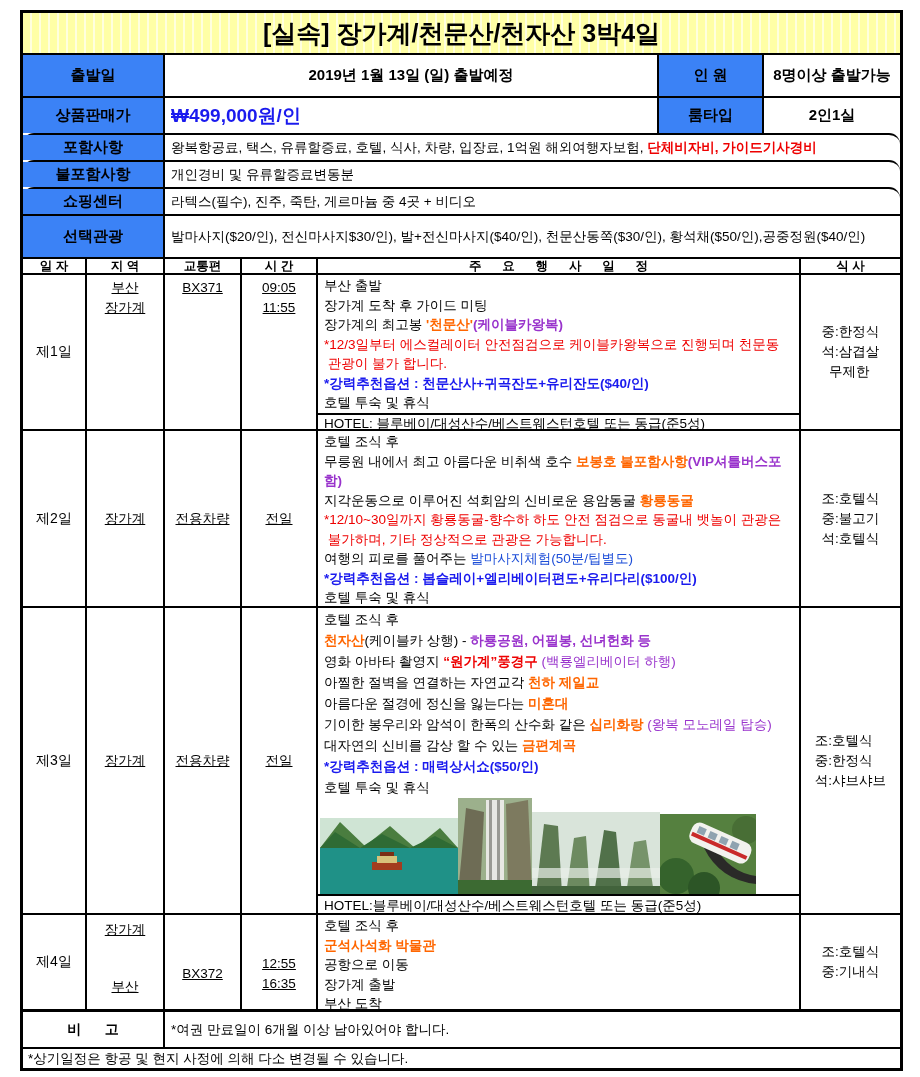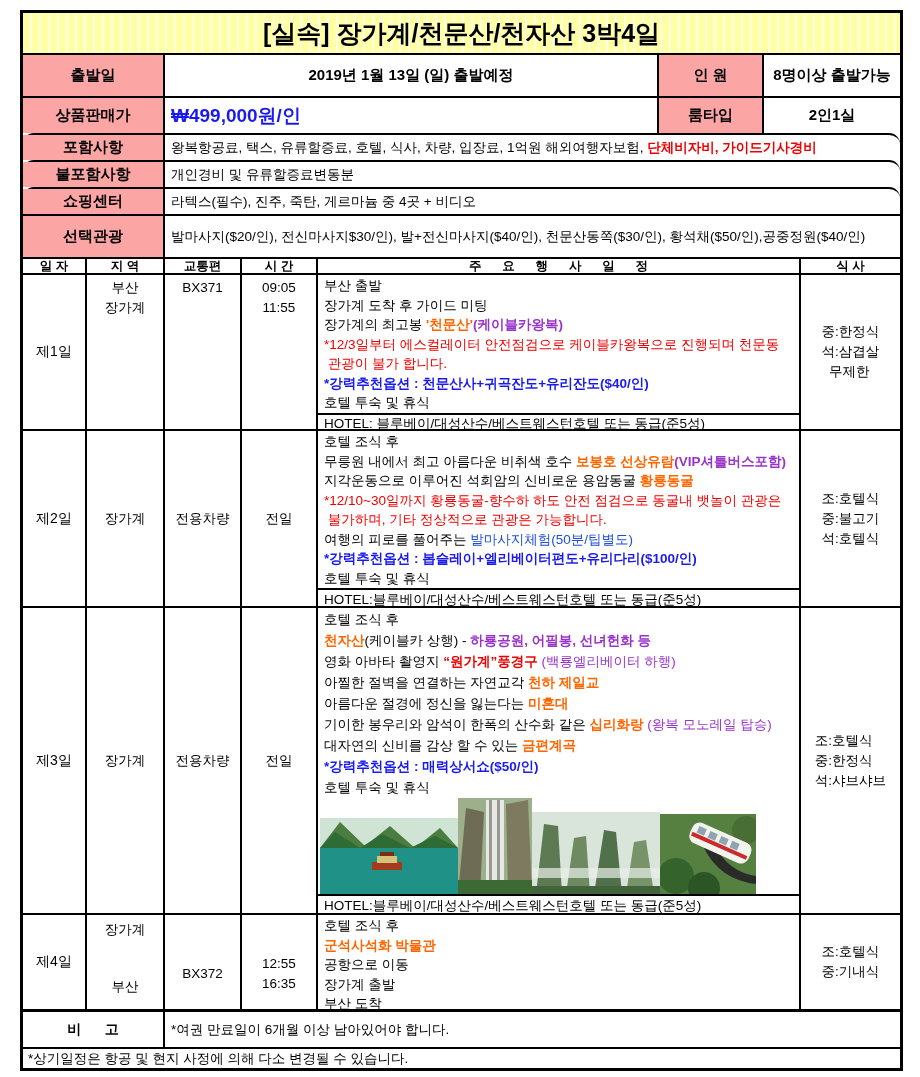--- a/index.html
+++ b/index.html
@@ -13,42 +13,42 @@
     border:3px solid #000;box-sizing:border-box;background:#fff;
   }
   .row{display:grid;border-top:2px solid #000;box-sizing:border-box;}
   .row.first{border-top:none;}
   .cell{
     box-sizing:border-box;display:flex;align-items:center;
     border-left:2px solid #000;padding:1px 6px;overflow:hidden;
   }
   .cell.nl{border-left:none;}
   .label{
-    background:#fca5a5;justify-content:center;font-weight:bold;
+    background:#3b82f6;justify-content:center;font-weight:bold;
     font-size:15px;padding:1px 2px;text-align:center;
   }
   
   .title-row{
     height:40px;display:flex;align-items:center;justify-content:center;
     background:repeating-linear-gradient(90deg,#ffffa6 0 7px,#ffffdf 7px 9px);
     font-weight:bold;font-size:25px;letter-spacing:0px;
   }
   .info4{grid-template-columns:140px 494px 105px 1fr;}
   .info2{grid-template-columns:140px 1fr;}
   .r-h43{height:43px;} .r-h45{height:37px;} .r-h27{height:27px;border-radius:11px;} .r-h44{height:43px;}
   .v-center-bold{justify-content:center;font-weight:bold;font-size:15px;}
   .price{font-weight:bold;font-size:19px;color:#1a1aee;}
   .topline{font-size:13.5px;line-height:18px;}
   
   .itin{grid-template-columns:62px 78px 77px 76px 483px 1fr;}
   .head-row{height:16px;}
   .head-cell{justify-content:center;font-weight:bold;font-size:12.5px;white-space:pre;padding:0;}
   .d1{height:156px;} .d2{height:177px;} .d3{height:307px;} .d4{height:96px;}
   .daycell{justify-content:center;font-size:14px;}
-  .smallcol{justify-content:center;font-size:13.5px;text-align:center;line-height:20px;}
+  .smallcol{justify-content:center;font-size:13.5px;text-align:center;line-height:20px;text-decoration:underline;}
   .top-align{align-items:flex-start;padding-top:3px;}
   .spread{flex-direction:column;justify-content:space-between;align-items:center;padding:5px 0 12px 0;}
   .shift-down > div{transform:translateY(12px);}
   .lines{white-space:pre;}
   .contentcell{
     padding:0;align-items:stretch;flex-direction:column;justify-content:flex-start;
   }
   .content-main{flex:1 1 auto;padding:1px 6px 0 6px;font-size:13.5px;display:flex;flex-direction:column;}
   .content-main .line{line-height:19.5px;white-space:pre-wrap;}
   .d3 .content-main .line{line-height:21px;}
@@ -167,21 +167,21 @@
     <div class="cell smallcol">
         <div class="lines"><div>장가계</div></div>
       </div>
     <div class="cell smallcol">전용차량</div>
     <div class="cell smallcol">
         <div class="lines"><div>전일</div></div>
       </div>
     <div class="cell contentcell">
       <div class="content-main">
           <div class="line"><span class="c-k">호텔 조식 후</span></div>
-          <div class="line"><span class="c-k">무릉원 내에서 최고 아름다운 비취색 호수 </span><span class="c-o">보봉호 선상유람</span><span class="c-p">(VIP셔틀버스포함)</span></div>
+          <div class="line"><span class="c-k">무릉원 내에서 최고 아름다운 비취색 호수 </span><span class="c-o">보봉호 불포함사항</span><span class="c-p">(VIP셔틀버스포함)</span></div>
           <div class="line"><span class="c-k">지각운동으로 이루어진 석회암의 신비로운 용암동굴 </span><span class="c-o">황룡동굴</span></div>
           <div class="line"><span class="c-r">*12/10~30일까지 황룡동굴-향수하 하도 안전 점검으로 동굴내 뱃놀이 관광은</span></div>
           <div class="line"><span class="c-r"> 불가하며, 기타 정상적으로 관광은 가능합니다.</span></div>
           <div class="line"><span class="c-k">여행의 피로를 풀어주는 </span><span class="c-g">발마사지체험(50분/팁별도)</span></div>
           <div class="line"><span class="c-b">*강력추천옵션 : 봅슬레이+엘리베이터편도+유리다리($100/인)</span></div>
           <div class="line"><span class="c-k">호텔 투숙 및 휴식</span></div>
         </div>
       <div class="hotel-line">HOTEL:블루베이/대성산수/베스트웨스턴호텔 또는 동급(준5성)</div>
     </div>
     <div class="cell mealcell">

